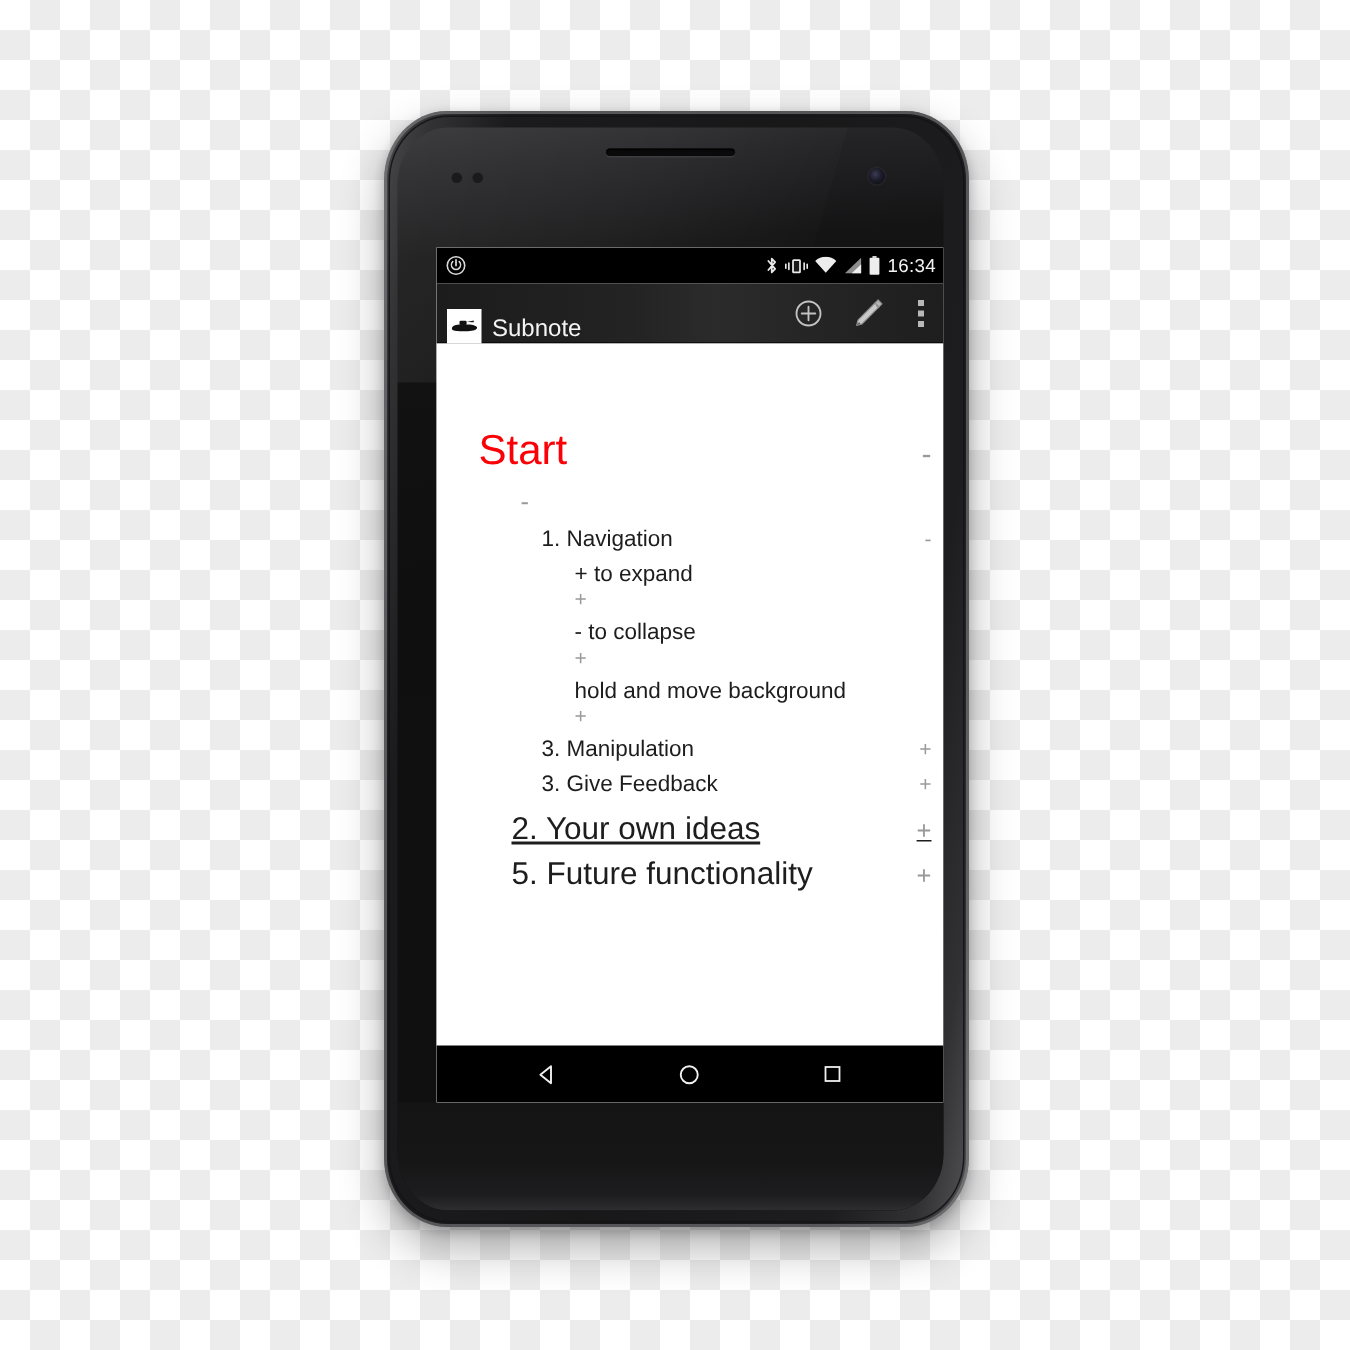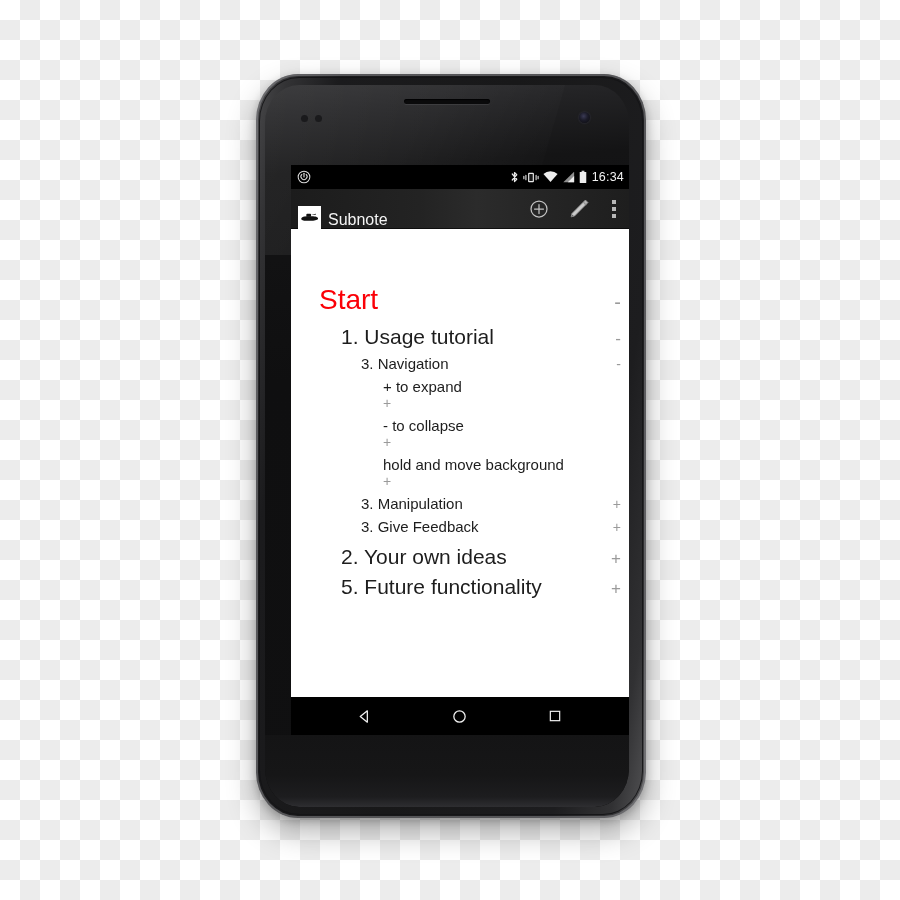--- a/index.html
+++ b/index.html
@@ -233,21 +233,21 @@
 
   .lvl-1 { font-size: 21px; margin-left: 42px; margin-bottom: 6px; }
   .lvl-1 .marker { font-size: 17px; }
 
   .lvl-2 { font-size: 15px; margin-left: 62px; margin-bottom: 6px; }
   .lvl-2 .marker { font-size: 14px; }
 
   .lvl-3 { font-size: 15px; margin-left: 78px; margin-bottom: 6px; flex-direction: column; }
   .lvl-3 .marker { font-size: 14px; }
 
-  .gap-top { margin-top: 10px; }
+  .gap-top { margin-top: 10px; text-decoration: underline; }
 
   
   #nav-bar {
     position: relative;
     height: 38px;
     background: #000000;
     display: flex;
     align-items: center;
     justify-content: space-around;
     padding: 0 26px;
@@ -368,26 +368,25 @@
         </div>
 
         <div id="note-body">
 
           <div class="node lvl-root">
             <span class="title">Start</span>
             <span class="marker">-</span>
           </div>
 
           <div class="node lvl-1">
-            <span>1. Usage tutorial</span>
             <span class="marker">-</span>
           </div>
 
           <div class="node lvl-2">
-            <span>3. Navigation</span>
+            <span>1. Navigation</span>
             <span class="marker">-</span>
           </div>
 
           <div class="node lvl-3">
             <span>+ to expand</span>
             <span class="marker">+</span>
           </div>
 
           <div class="node lvl-3">
             <span>- to collapse</span>

